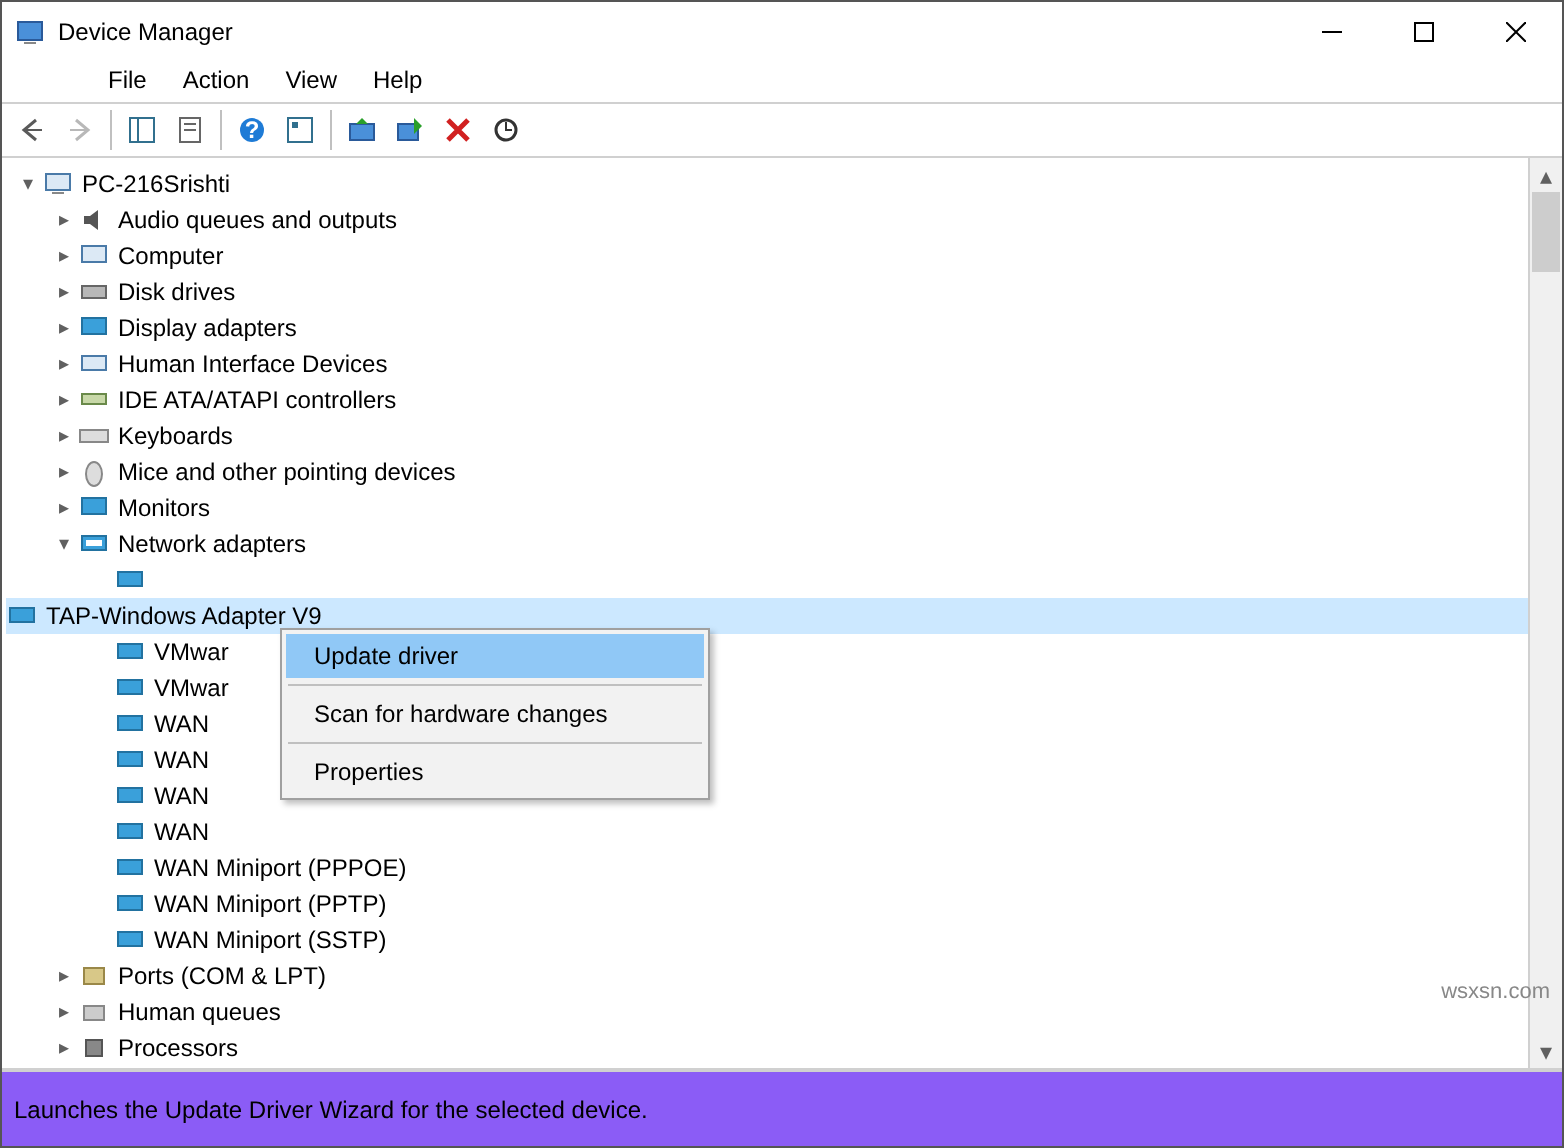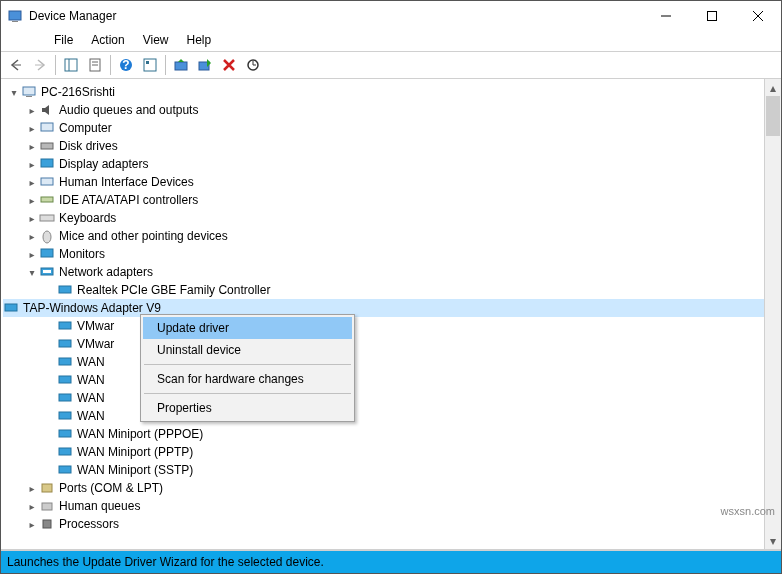--- a/index.html
+++ b/index.html
@@ -28,21 +28,21 @@
 .scrollbar-v .arrow { height: 17px; display:flex; align-items:center; justify-content:center; color:#606060;}
 .scrollbar-v .thumb { position:absolute; top:17px; left:1px; right:1px; height: 40px; background:#cdcdcd; }
 .tree { padding: 4px 0 0 2px; }
 .row { display: flex; align-items: center; height: 18px; white-space: nowrap; }
 .arrow-exp { width: 14px; height: 14px; display:inline-flex; align-items:center; justify-content:center; color:#606060; font-size:10px; cursor:default;}
 .dev-icon { width: 16px; height: 16px; margin: 0 2px 0 0; display:inline-flex; align-items:center; justify-content:center; }
 .row.selected { background: #cce8ff; }
 .label { padding: 0 2px; }
 
 
-.statusbar { height: 23px; display: flex; align-items: center; padding: 0 6px; background: #0ea5e9; border-top:1px solid #d0d0d0;}
+.statusbar { height: 38px; display: flex; align-items: center; padding: 0 6px; background: #8b5cf6; border-top:1px solid #d0d0d0;}
 .watermark { position: absolute; right: 6px; bottom: 32px; font-size: 11px; color: #888; }
 
 
 .context-menu { position: absolute; left: 140px; top: 314px; width: 215px; border: 1px solid #a0a0a0; background: #f2f2f2; box-shadow: 2px 2px 3px rgba(0,0,0,0.25); padding: 2px; }
 .context-item { height: 22px; display: flex; align-items: center; padding: 0 14px; cursor: default; }
 .context-item.highlight { background: #90c8f6; }
 .context-item.bold { font-weight: normal; }
 .context-sep { height: 1px; background: #c0c0c0; margin: 3px 1px; }
 
 
@@ -260,21 +260,20 @@
           </span>
         <span class="label">Network adapters</span>
       </div>
 
       <div class="row" style="padding-left:54px">
         <span class="dev-icon">
             <svg width="16" height="16">
               <rect x="2" y="4" width="12" height="7" fill="#3aa0da" stroke="#2272a0"></rect>
             </svg>
           </span>
-        <span class="label">Realtek PCIe GBE Family Controller</span>
       </div>
       <div class="row selected" style="">
         <span class="dev-icon">
             <svg width="16" height="16">
               <rect x="2" y="4" width="12" height="7" fill="#3aa0da" stroke="#2272a0"></rect>
             </svg>
           </span>
         <span class="label">TAP-Windows Adapter V9</span>
       </div>
       <div class="row" style="padding-left:54px">
@@ -392,23 +391,20 @@
   <div class="statusbar">
     <span>Launches the Update Driver Wizard for the selected device.</span>
   </div>
 
 </div>
 
 <div class="context-menu">
   <div class="context-item highlight">
       <span>Update driver</span>
     </div>
-  <div class="context-item">
-      <span>Uninstall device</span>
-    </div>
   <div class="context-sep"></div>
   <div class="context-item">
       <span>Scan for hardware changes</span>
     </div>
   <div class="context-sep"></div>
   <div class="context-item bold">
       <span>Properties</span>
     </div>
 </div>
 

